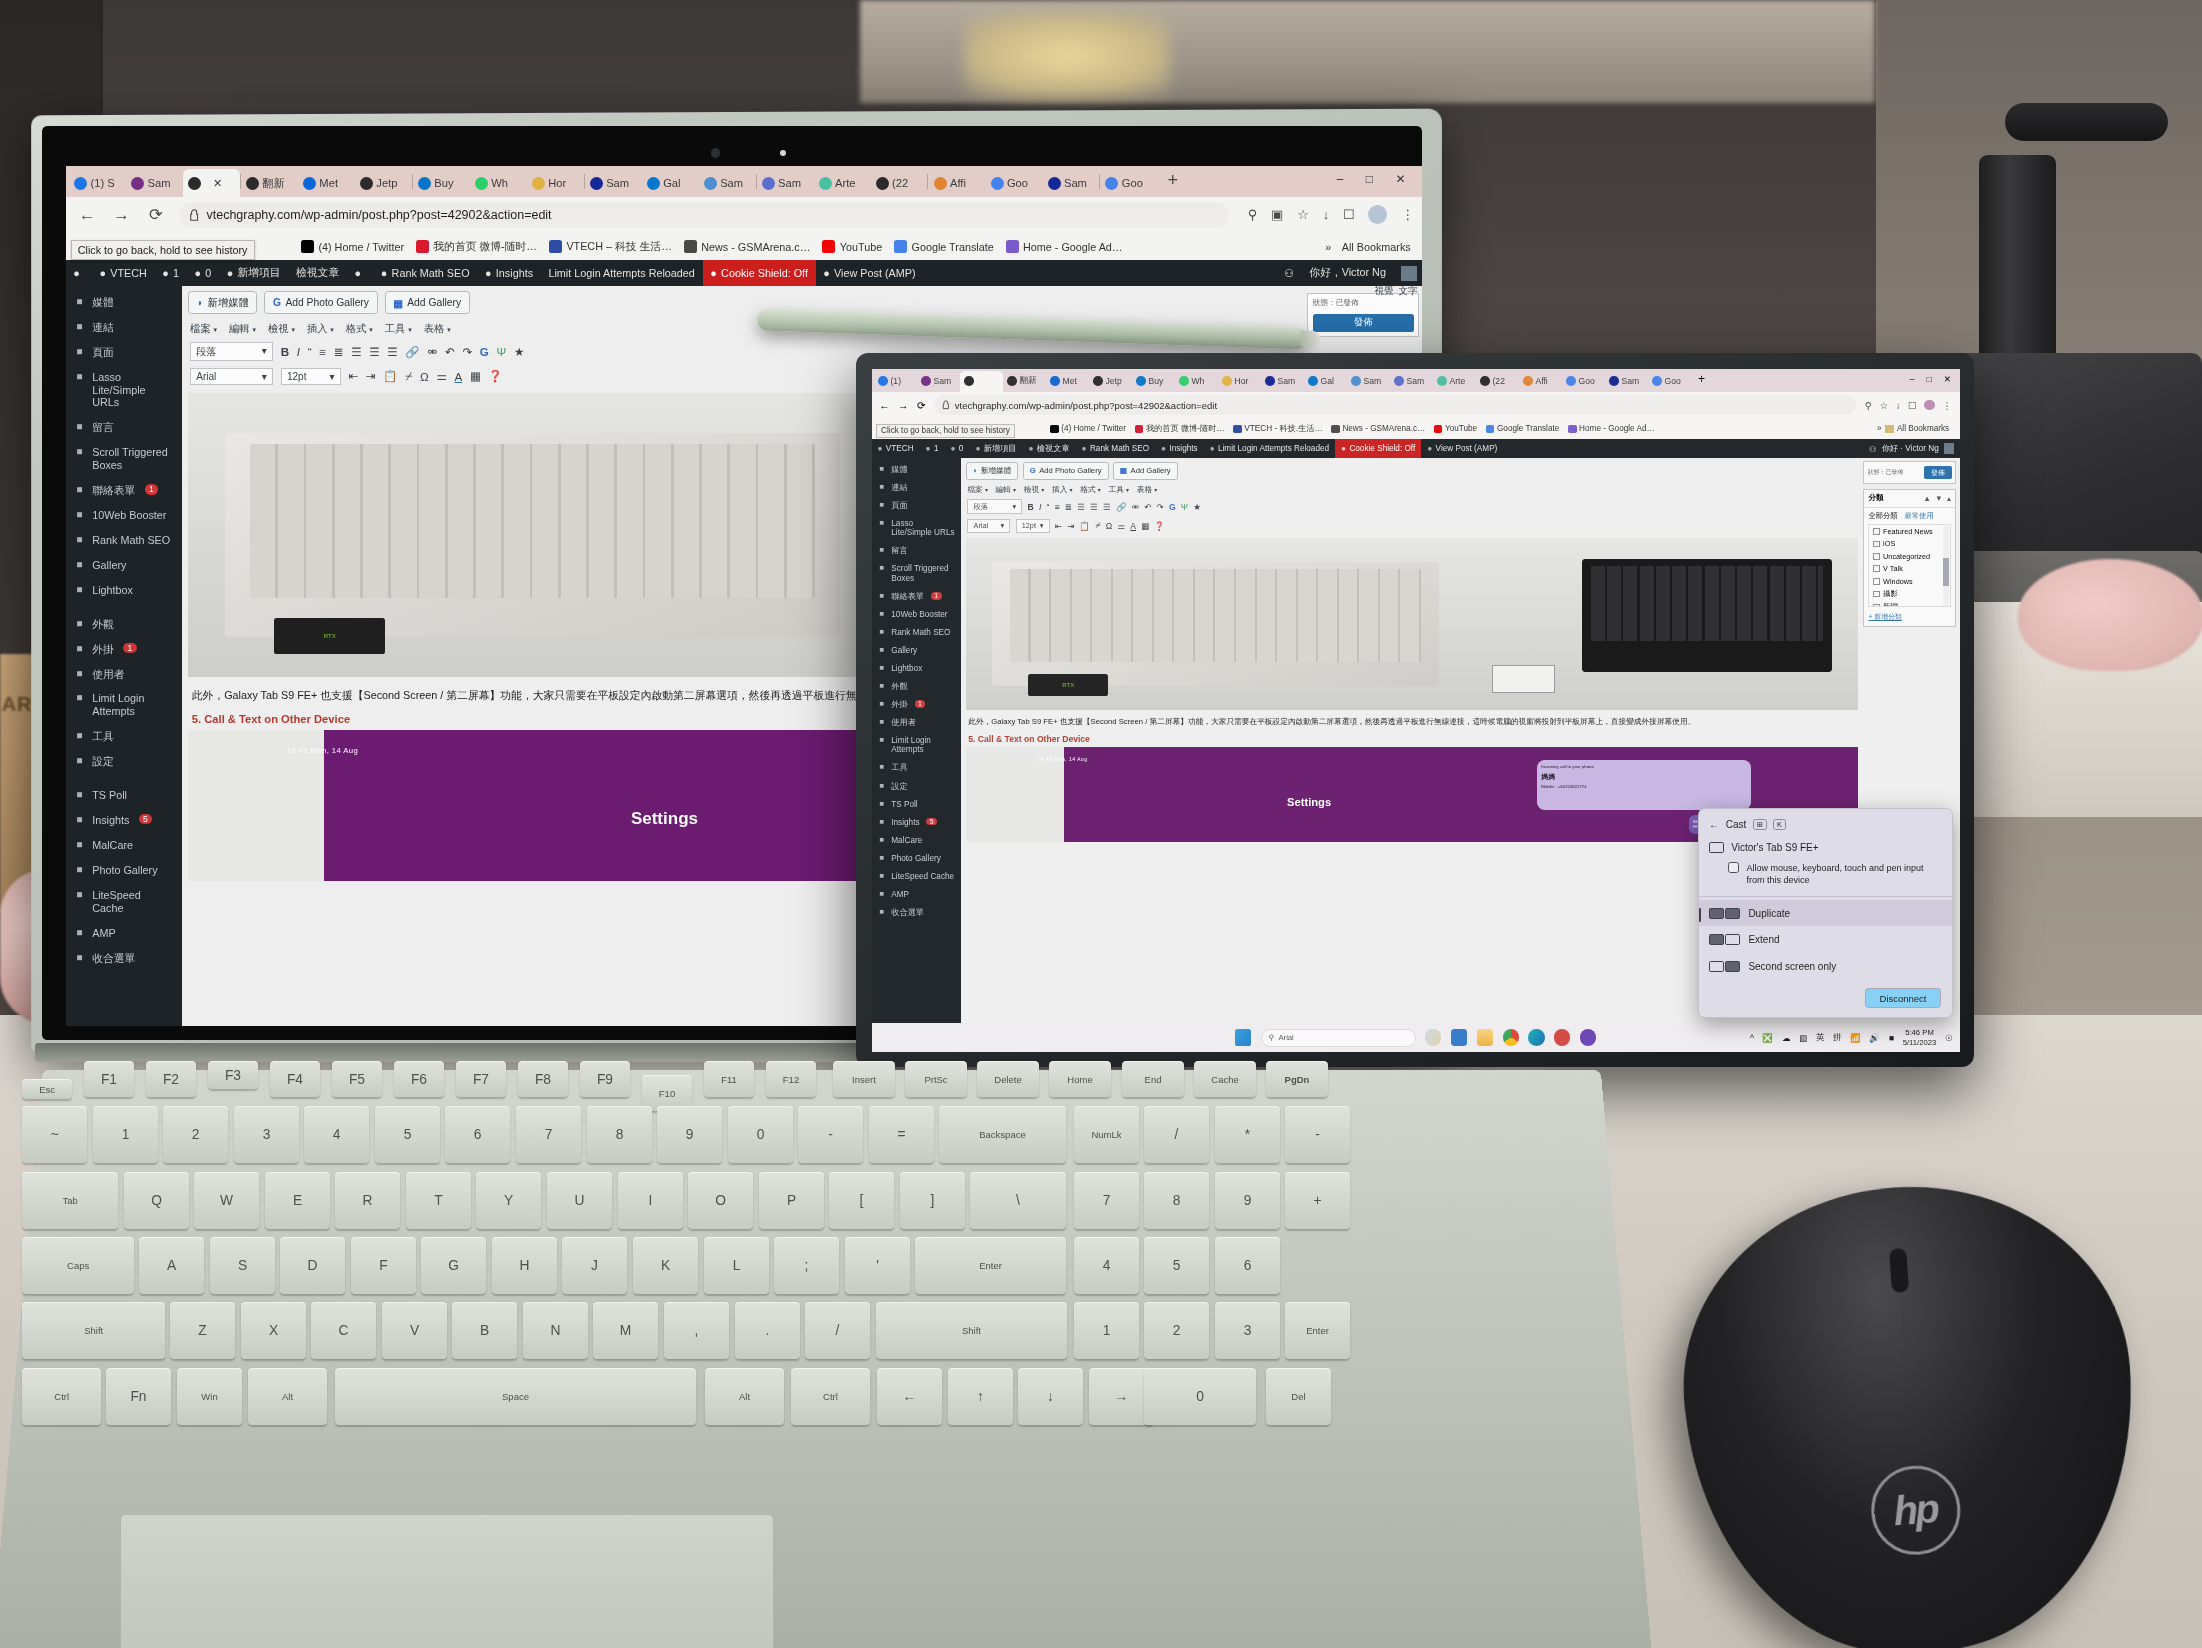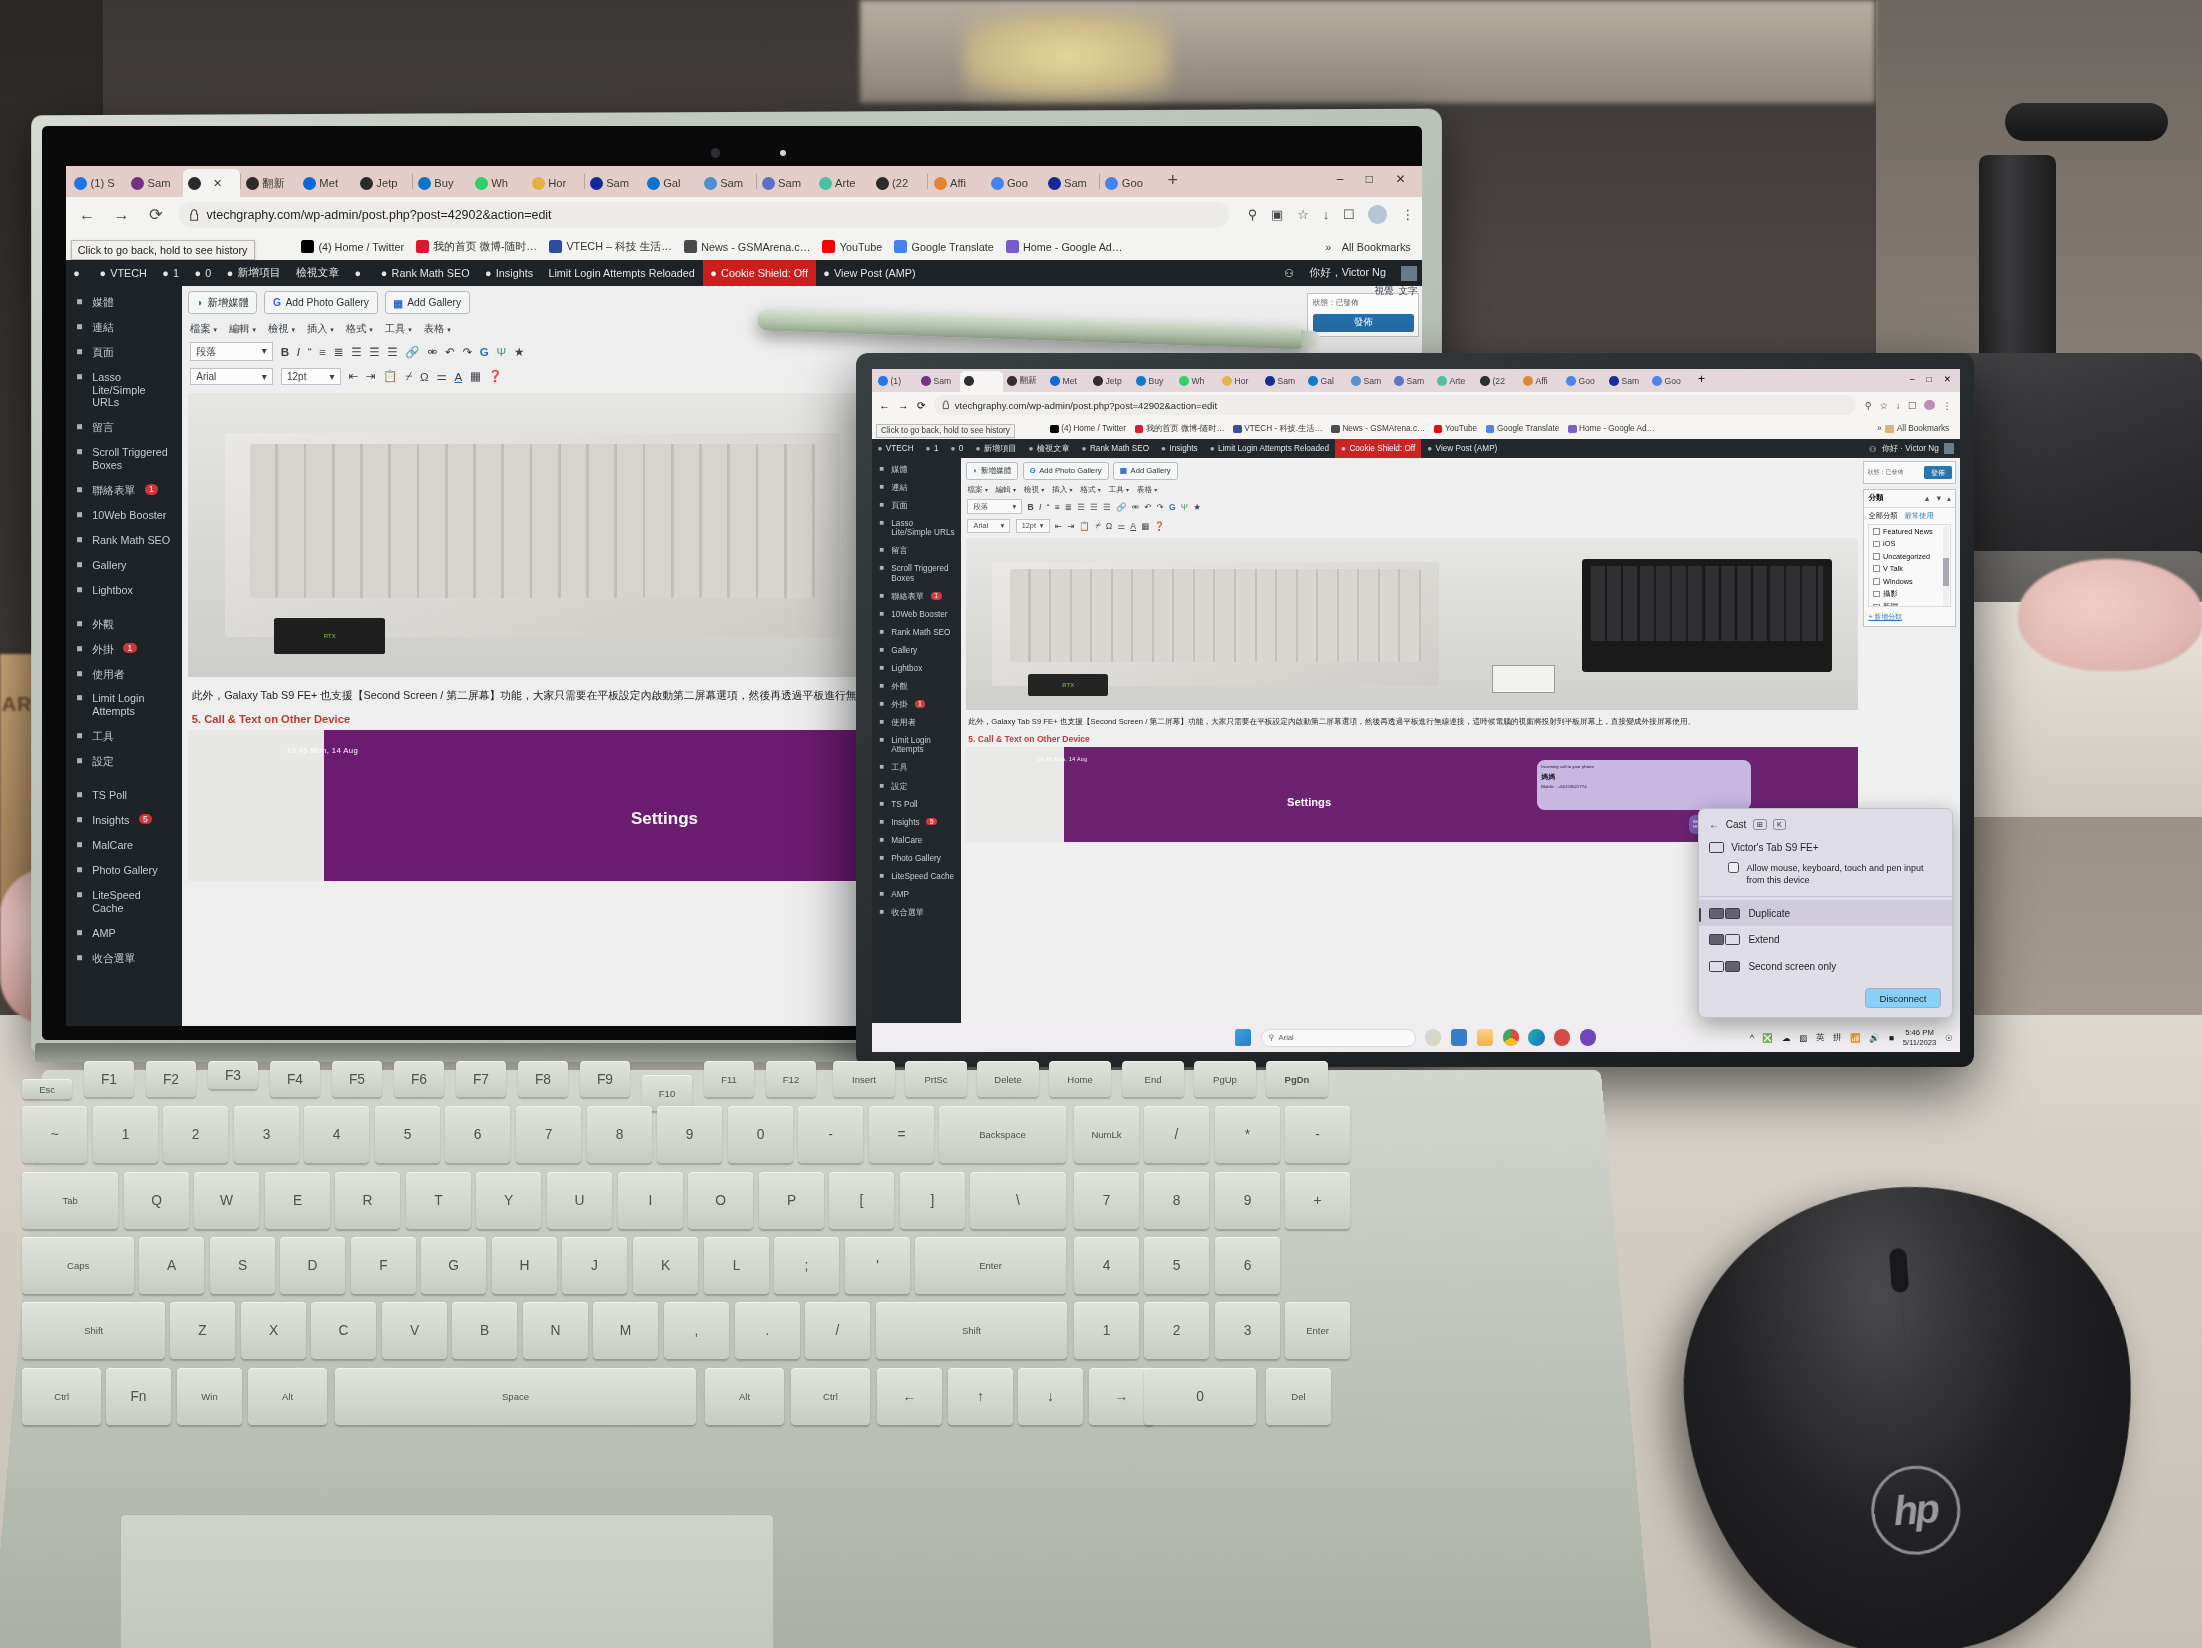--- a/index.html
+++ b/index.html
@@ -1298,21 +1298,21 @@
       <div class="kb-key" style="left: 501px; top: 3.4px; width: 50px; height: 36px;">F8</div>
       <div class="kb-key" style="left: 563px; top: 3.4px; width: 50px; height: 36px;">F9</div>
       <div class="kb-key small" style="left: 625px; top: 17px; width: 50px; height: 36px;">F10</div>
       <div class="kb-key small" style="left: 687px; top: 3.4px; width: 50px; height: 36px;">F11</div>
       <div class="kb-key small" style="left: 749px; top: 3.4px; width: 50px; height: 36px;">F12</div>
       <div class="kb-key small" style="left: 816px; top: 3.4px; width: 62px; height: 36px;">Insert</div>
       <div class="kb-key small" style="left: 888px; top: 3.4px; width: 62px; height: 36px;">PrtSc</div>
       <div class="kb-key small" style="left: 960px; top: 3.4px; width: 62px; height: 36px;">Delete</div>
       <div class="kb-key small" style="left: 1032px; top: 3.4px; width: 62px; height: 36px;">Home</div>
       <div class="kb-key small" style="left: 1105px; top: 3.4px; width: 62px; height: 36px;">End</div>
-      <div class="kb-key small" style="left: 1177px; top: 3.4px; width: 62px; height: 36px;">PgUp</div>
+      <div class="kb-key small" style="left: 1177px; top: 3.4px; width: 62px; height: 36px;">Cache</div>
       <div class="kb-key small" style="left: 1249px; top: 3.4px; width: 62px; height: 36px; font-weight: bold;">PgDn</div>
       <div class="kb-key" style="left: 5.2px; top: 48px; width: 65px; height: 57px;">~</div>
       <div class="kb-key" style="left: 76px; top: 48px; width: 65px; height: 57px;">1</div>
       <div class="kb-key" style="left: 146px; top: 48px; width: 65px; height: 57px;">2</div>
       <div class="kb-key" style="left: 217px; top: 48px; width: 65px; height: 57px;">3</div>
       <div class="kb-key" style="left: 287px; top: 48px; width: 65px; height: 57px;">4</div>
       <div class="kb-key" style="left: 358px; top: 48px; width: 65px; height: 57px;">5</div>
       <div class="kb-key" style="left: 428px; top: 48px; width: 65px; height: 57px;">6</div>
       <div class="kb-key" style="left: 499px; top: 48px; width: 65px; height: 57px;">7</div>
       <div class="kb-key" style="left: 570px; top: 48px; width: 65px; height: 57px;">8</div>

